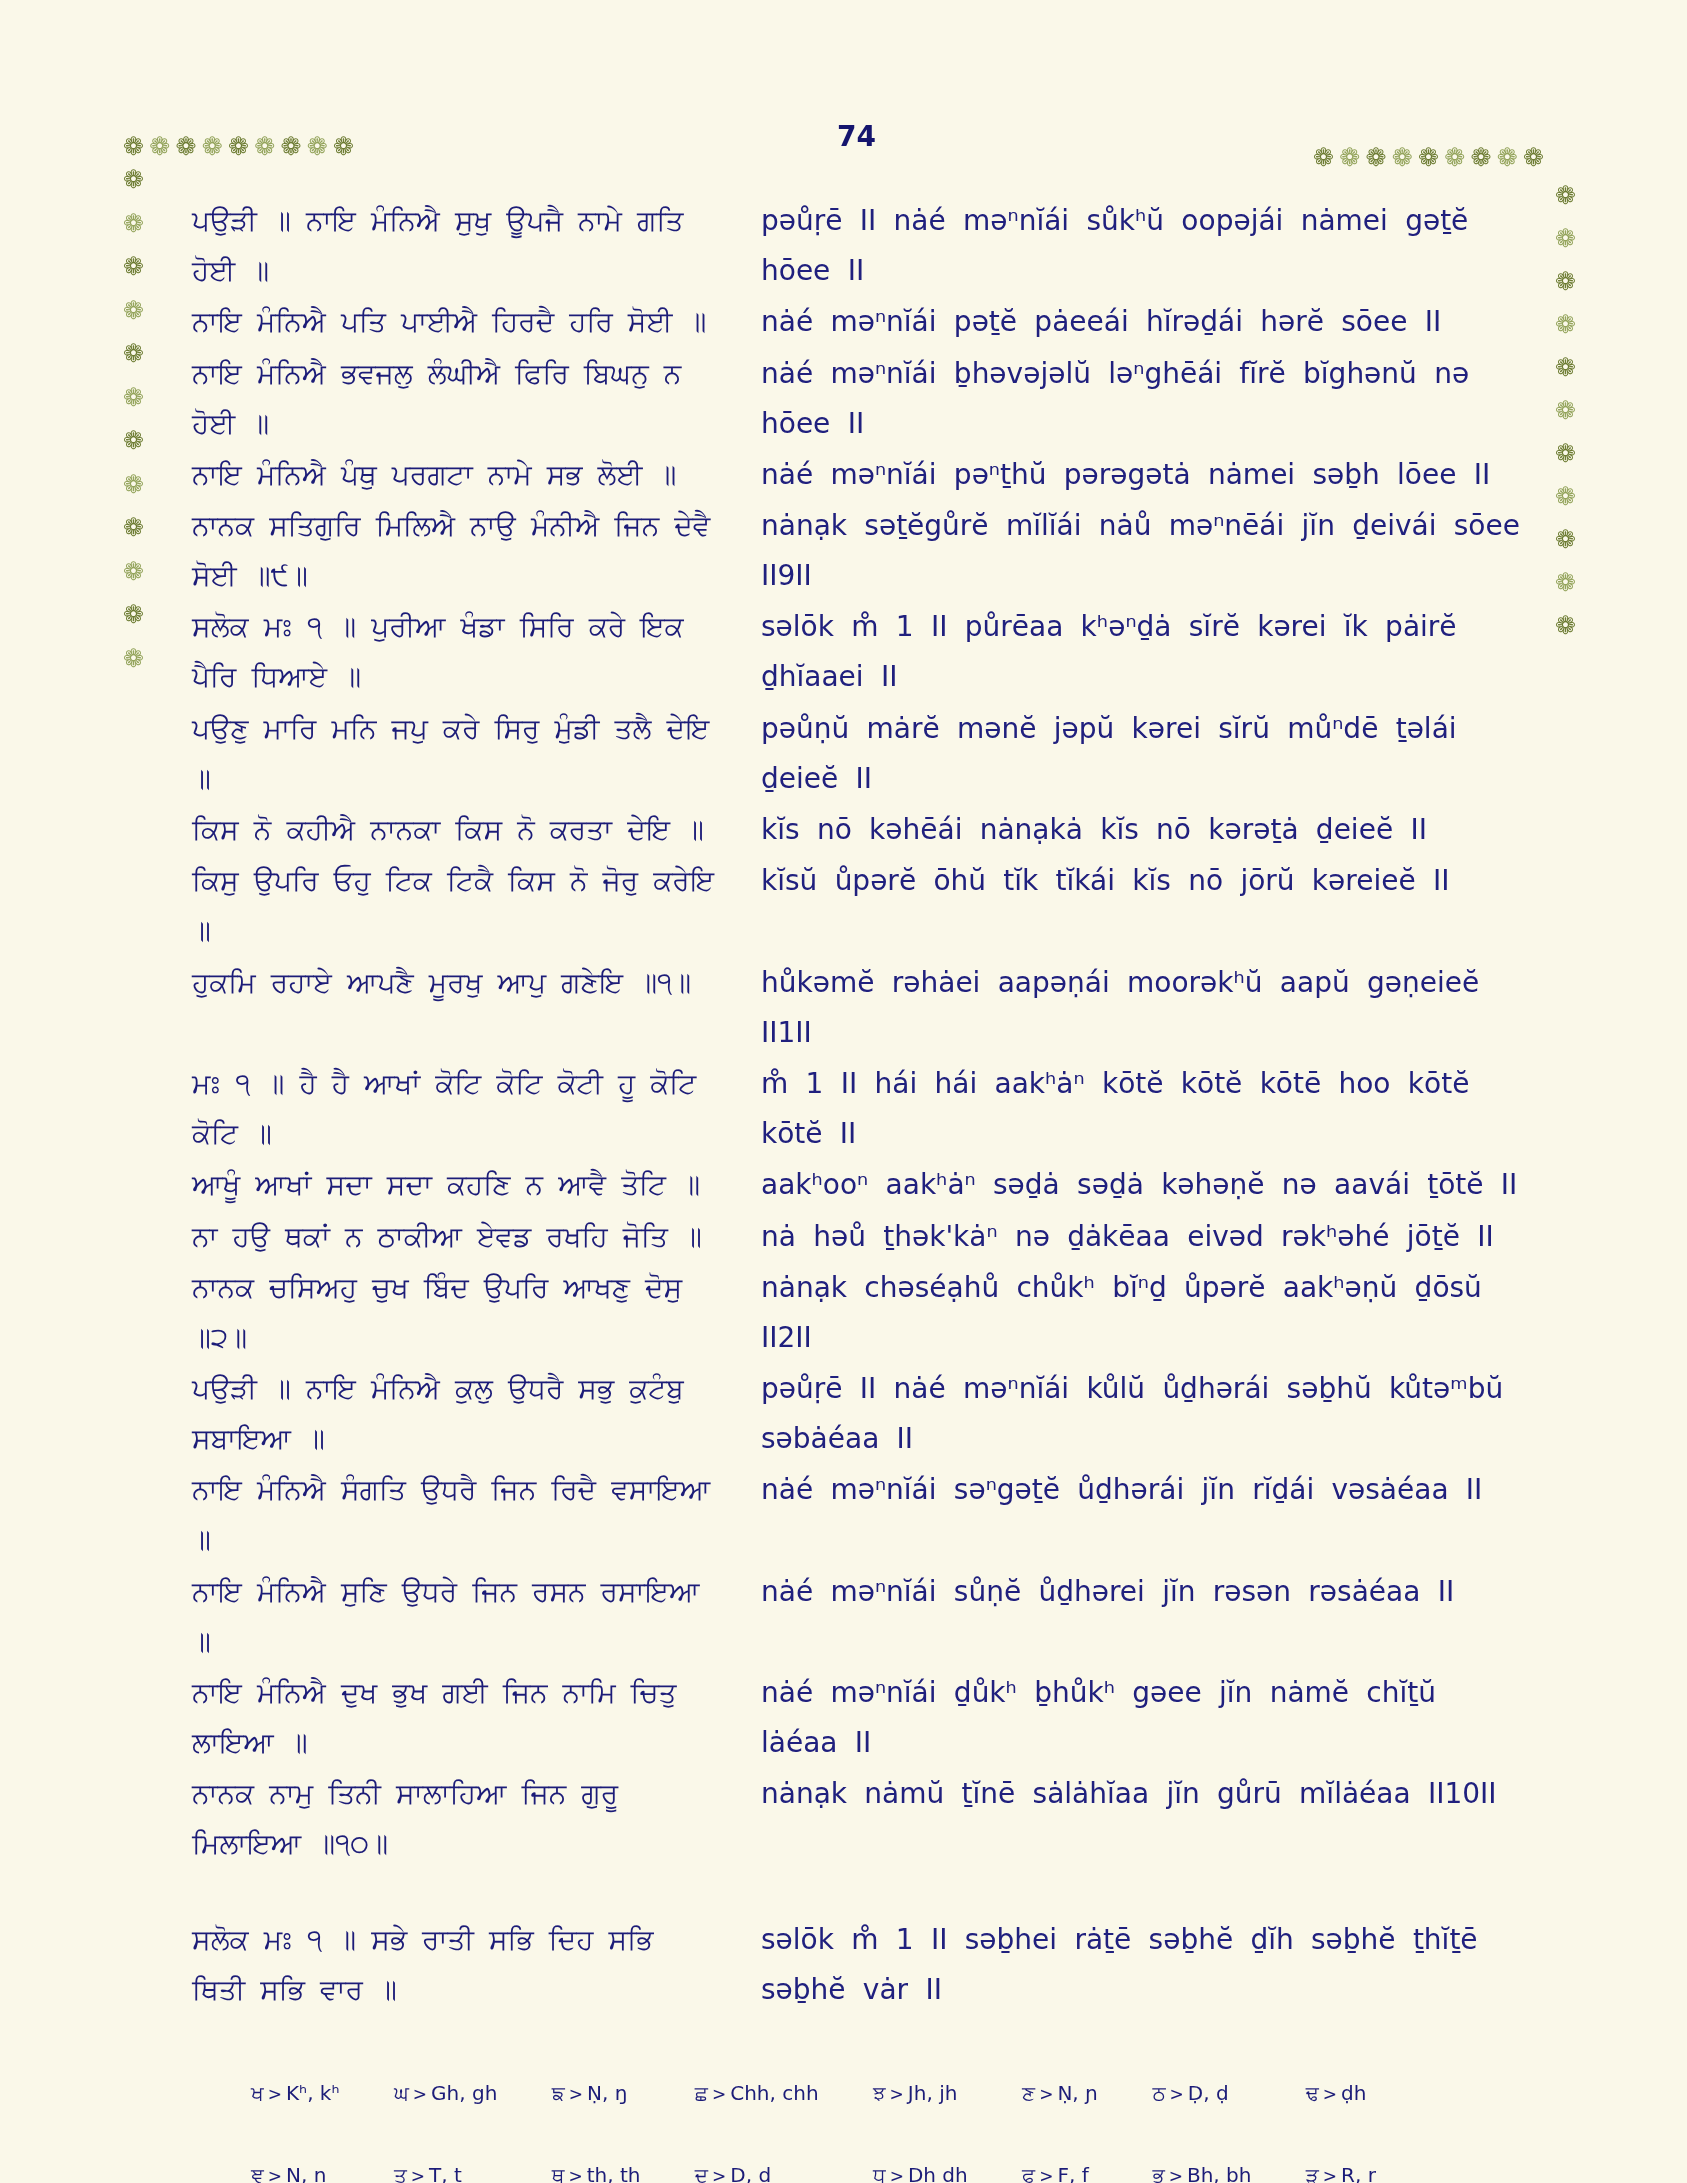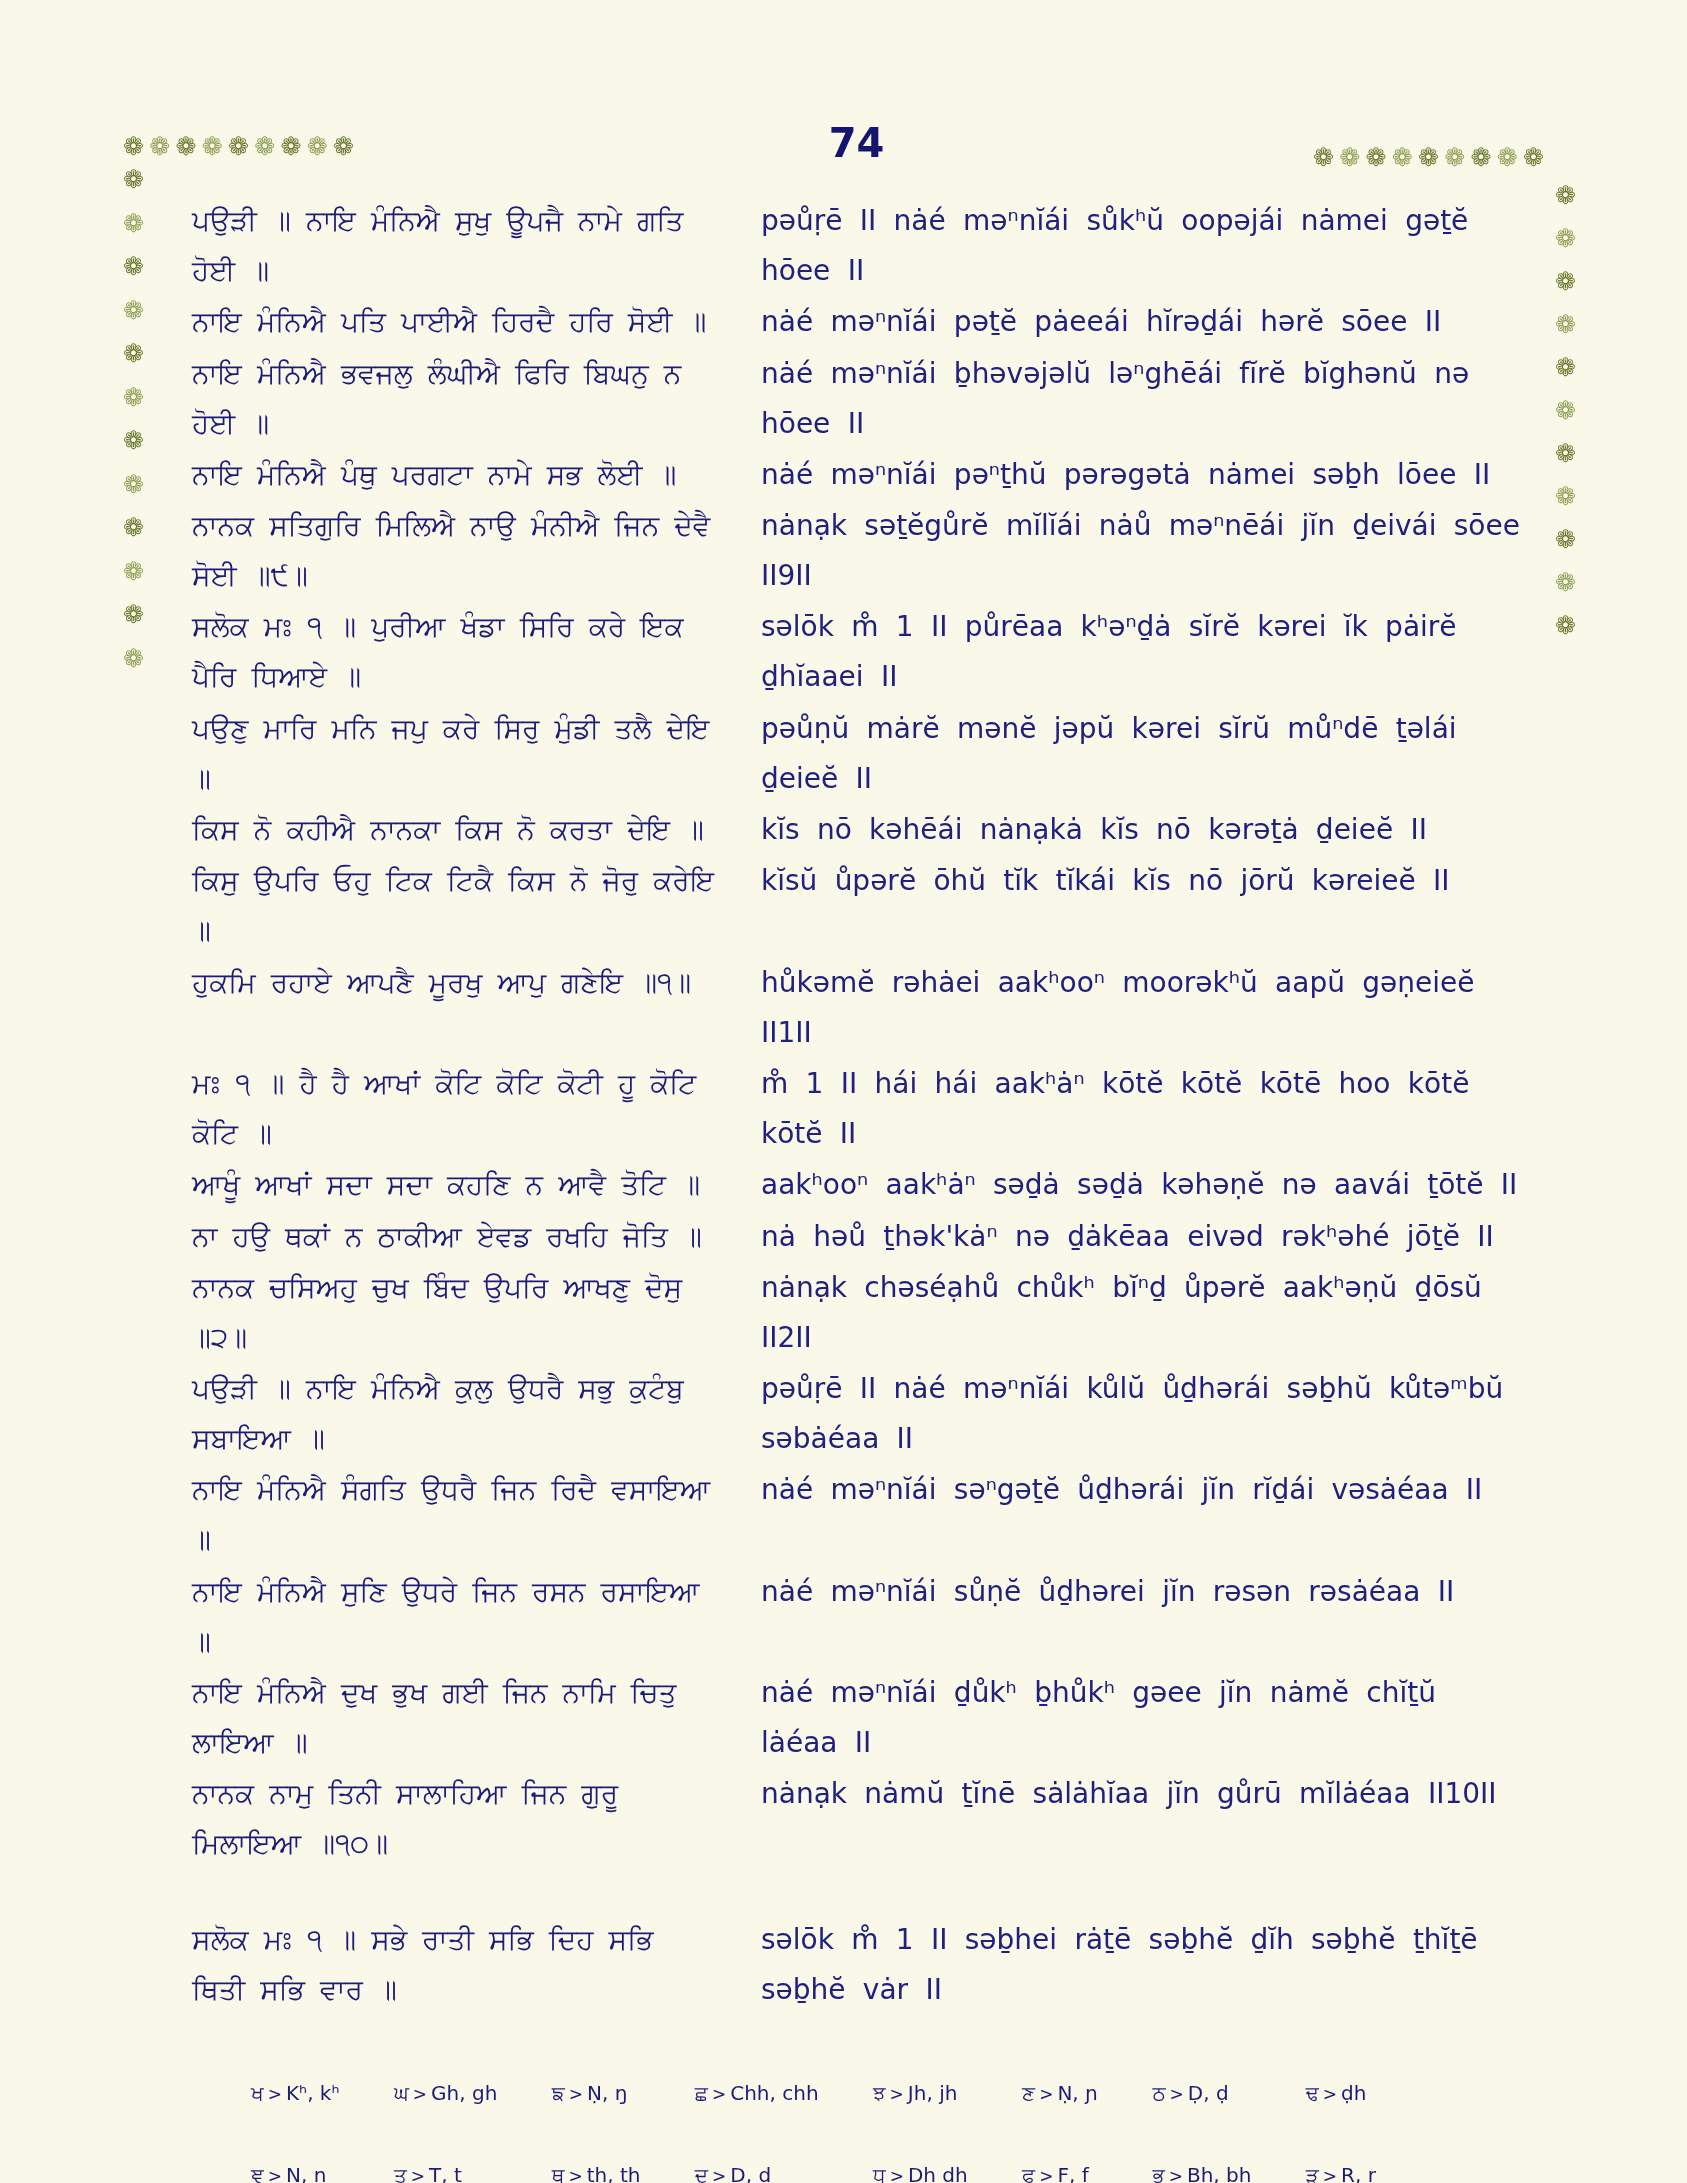--- a/index.html
+++ b/index.html
@@ -21,21 +21,21 @@
   .flower.alt { color:#94a45c; }
   .deco { position:absolute; display:flex; }
   .deco-left-row  { left:123px; top:134px;  flex-direction:row;    gap:5.3px;  }
   .deco-left-col  { left:123px; top:167px;  flex-direction:column; gap:18.5px; }
   .deco-right-row { left:1313px; top:145px; flex-direction:row;    gap:5.3px;  }
   .deco-right-col { left:1555px; top:183px; flex-direction:column; gap:18px; }
   
   .page-number {
     position:absolute; left:807px; top:120px; width:99px;
     text-align:center;
-    font-size:40px; font-weight:600; color:#15156e;
+    font-size:28px; font-weight:600; color:#15156e;
   }
   
   .verses {
     position:absolute; left:192px; top:196px; width:1333px;
   }
   .verse-row { display:flex; align-items:flex-start; margin-bottom:1.3px; }
   .verse-row:last-child { margin-top:46px; }
   .gurmukhi {
     width:569px; padding-right:46px;
     font-size:28px; line-height:50px;
@@ -152,21 +152,21 @@
       <div class="verse-row">
         <div class="gurmukhi">ਕਿਸ ਨੋ ਕਹੀਐ ਨਾਨਕਾ ਕਿਸ ਨੋ ਕਰਤਾ ਦੇਇ ॥</div>
         <div class="roman">kĭs nō kəhēái nȧnạkȧ kĭs nō kərəṯȧ ḏeieĕ II</div>
       </div>
       <div class="verse-row">
         <div class="gurmukhi">ਕਿਸੁ ਉਪਰਿ ਓਹੁ ਟਿਕ ਟਿਕੈ ਕਿਸ ਨੋ ਜੋਰੁ ਕਰੇਇ ॥</div>
         <div class="roman">kĭsŭ ůpərĕ ōhŭ tĭk tĭkái kĭs nō jōrŭ kəreieĕ II</div>
       </div>
       <div class="verse-row">
         <div class="gurmukhi">ਹੁਕਮਿ ਰਹਾਏ ਆਪਣੈ ਮੂਰਖੁ ਆਪੁ ਗਣੇਇ ॥੧॥</div>
-        <div class="roman">hůkəmĕ rəhȧei aakʰooⁿ moorəkʰŭ aapŭ gəṇeieĕ II1II</div>
+        <div class="roman">hůkəmĕ rəhȧei aapəṇái moorəkʰŭ aapŭ gəṇeieĕ II1II</div>
       </div>
       <div class="verse-row">
         <div class="gurmukhi">ਮਃ ੧ ॥ ਹੈ ਹੈ ਆਖਾਂ ਕੋਟਿ ਕੋਟਿ ਕੋਟੀ ਹੂ ਕੋਟਿ ਕੋਟਿ ॥</div>
         <div class="roman">m̊  1 II hái hái aakʰȧⁿ kōtĕ kōtĕ kōtē hoo kōtĕ kōtĕ II</div>
       </div>
       <div class="verse-row">
         <div class="gurmukhi">ਆਖੂੰ ਆਖਾਂ ਸਦਾ ਸਦਾ ਕਹਣਿ ਨ ਆਵੈ ਤੋਟਿ ॥</div>
         <div class="roman">aakʰooⁿ aakʰȧⁿ səḏȧ səḏȧ kəhəṇĕ nə aavái ṯōtĕ II</div>
       </div>
       <div class="verse-row">

